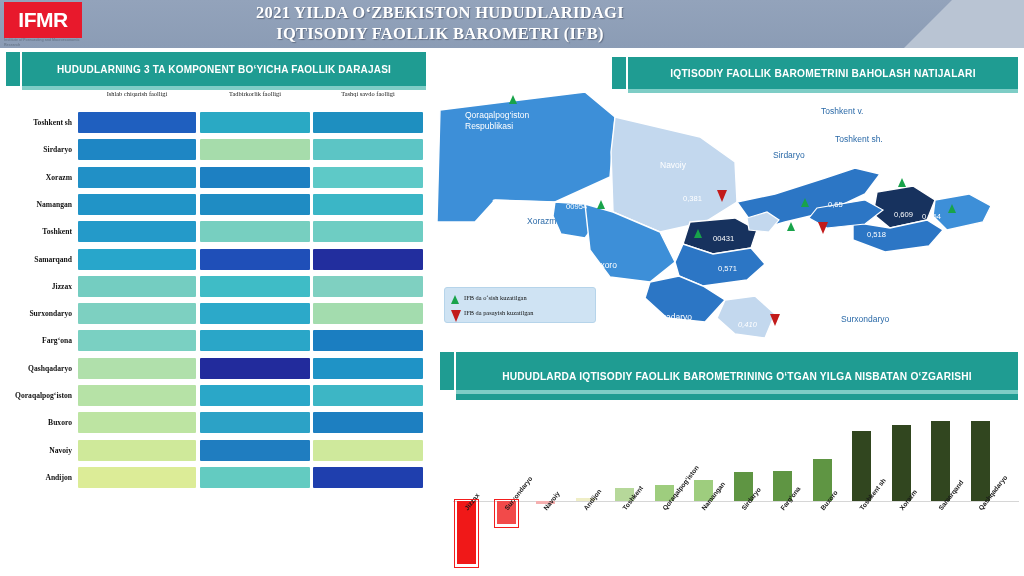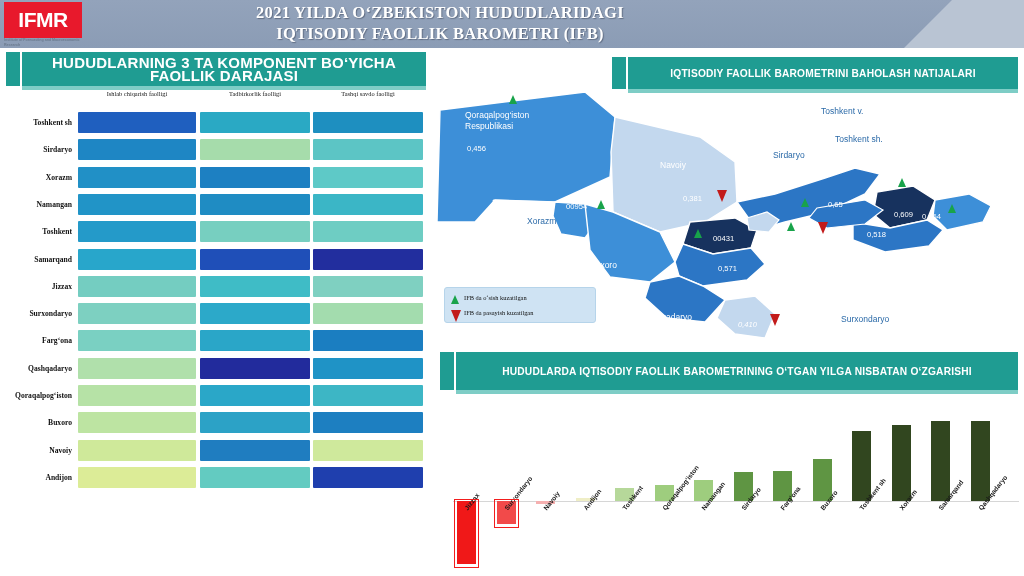--- a/index.html
+++ b/index.html
@@ -124,21 +124,21 @@
     <span class="logo-text">IFMR</span>
   </div>
   <div class="logo-sub">Institute of Forecasting and Macroeconomic Research</div>
 
   <div class="main-title">
     <div>2021 YILDA O‘ZBEKISTON HUDUDLARIDAGI</div>
     <div>IQTISODIY FAOLLIK BAROMETRI (IFB)</div>
   </div>
 
   <div class="teal-tab" style="left:6px; top:52px; height:34px;"></div>
-  <div class="teal-header" style="left:22px; top:52px; width:404px; height:34px; font-size:15px; line-height:13px; padding:0 8px;">
+  <div class="teal-header" style="left:22px; top:52px; width:404px; height:34px; font-size:10px; line-height:13px; padding:0 8px;">
     <span>HUDUDLARNING 3 TA KOMPONENT BO‘YICHA FAOLLIK DARAJASI</span>
   </div>
   <div class="teal-underline" style="left:22px; top:86px; width:404px;"></div>
 
   <div class="tbl-wrap">
 
     <div id="tbl-body">
         <div class="row-label" style="top: 28px;">Toshkent sh</div>
         <div class="cell" style="left: 78px; width: 118px; top: 22px; background: rgb(31, 95, 191);"></div>
         <div class="cell" style="left: 200px; width: 110px; top: 22px; background: rgb(42, 169, 196);"></div>
@@ -237,21 +237,21 @@
 
       <path d="M418,140 L455,146 L492,138 L508,148 L494,164 L450,170 L418,158 Z" fill="#2c76c5" stroke="#ffffff" stroke-width="1.4"></path>
 
       <path d="M500,118 L534,112 L556,124 L548,140 L512,148 L498,134 Z" fill="#3d8fd8" stroke="#ffffff" stroke-width="1.4"></path>
 
       <path d="M382,126 L430,118 L448,128 L430,142 L392,146 L374,136 Z" fill="#2c76c5" stroke="#ffffff" stroke-width="1.2"></path>
     </svg>
 
     <div id="map-annotations">
         <div class="map-label white" style="left: 30px; top: 28px; width: 110px; white-space: normal; line-height: 11px;">Qoraqalpog‘iston Respublikasi</div>
-        <div class="map-val" style="left: 32px; top: 14px; margin-top: 48px;">0,456</div>
+        <div class="map-val" style="left: 32px; top: 14px;">0,456</div>
         <div class="arrow-up" style="left: 74px; top: 13px;"></div>
         <div class="map-label white" style="left: 225px; top: 78px;">Navoiy</div>
         <div class="map-val" style="left: 248px; top: 112px;">0,381</div>
         <div class="arrow-dn" style="left: 282px; top: 108px;"></div>
         <div class="map-label" style="left: 92px; top: 134px;">Xorazm</div>
         <div class="map-val" style="left: 131px; top: 120px;">00954</div>
         <div class="arrow-up" style="left: 162px; top: 118px;"></div>
         <div class="map-label white" style="left: 155px; top: 178px;">Buxoro</div>
         <div class="map-val" style="left: 228px; top: 148px;">0,490</div>
         <div class="arrow-up" style="left: 259px; top: 147px;"></div>
@@ -287,21 +287,21 @@
   <div class="map-legend">
     <div id="map-legend-rows">
         <div class="arrow-up" style="position: absolute; left: 6px; top: 7px;"></div>
         <div class="ml-row" style="position: absolute; left: 19px; top: 6px;">IFB da o‘sish kuzatilgan</div>
         <div class="arrow-dn" style="position: absolute; left: 6px; top: 22px;"></div>
         <div class="ml-row" style="position: absolute; left: 19px; top: 21px;">IFB da pasayish kuzatilgan</div>
       </div>
   </div>
 
   <div class="teal-tab" style="left:440px; top:352px; height:38px;"></div>
-  <div class="teal-header" style="left:456px; top:352px; width:562px; height:38px; font-size:10.2px; line-height:13px; padding:0 4px;">
+  <div class="teal-header" style="left:456px; top:352px; width:562px; height:48px; font-size:10.2px; line-height:13px; padding:0 4px;">
     <span>HUDUDLARDA IQTISODIY FAOLLIK BAROMETRINING O‘TGAN YILGA NISBATAN O‘ZGARISHI</span>
   </div>
   <div class="teal-underline" style="left:456px; top:390px; width:562px;"></div>
 
   <div class="chart-panel">
     <div class="axis-line"></div>
     <div id="bars">
         <div style="position: absolute; left: 22px; width: 19px; background: rgb(240, 24, 24); top: 96px; height: 63px;"></div>
         <div class="bar-lbl" style="left: 28px; top: 102px;">Jizzax</div>
         <div class="hl-box" style="border-color: rgb(242, 29, 29); left: 19px; top: 94px; width: 25px; height: 69px;"></div>

